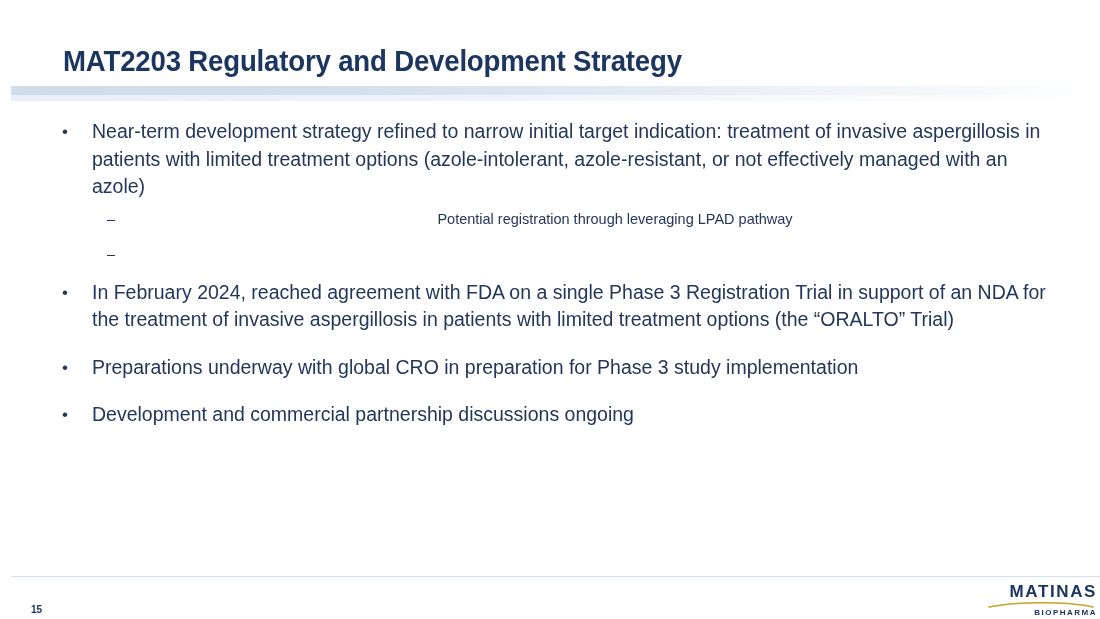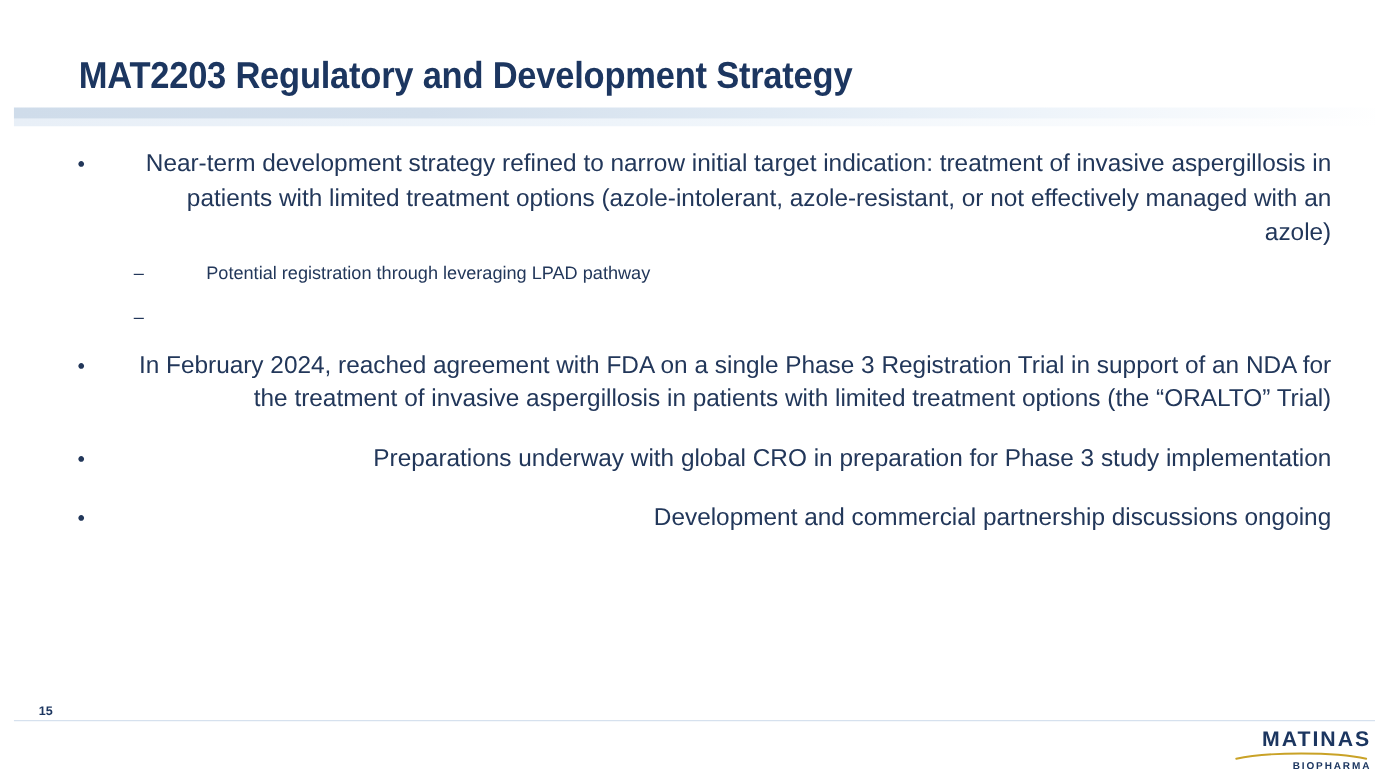--- a/index.html
+++ b/index.html
@@ -81,21 +81,20 @@
     flex: 0 0 auto;
     width: 30px;
     text-align: left;
     padding-left: 7px;
     font-size: 17px;
     line-height: 27.5px;
     color: #22375a;
   }
   .bullet .btext {
     flex: 1 1 auto;
-    text-align: right;
   }
 
   .sub-group {
     margin: 6px 0 12px 0;
   }
   .sub-bullet {
     display: flex;
     align-items: flex-start;
     color: #22375a;
     font-size: 14.5px;
@@ -104,38 +103,39 @@
   }
   .sub-bullet .marker {
     flex: 0 0 auto;
     width: 58px;
     padding-left: 52px;
     font-size: 14.5px;
     line-height: 21px;
   }
   .sub-bullet .btext {
     flex: 1 1 auto;
+    text-align: center;
   }
 
   .bullet.tight { margin-bottom: 8px; }
   .bullet.loose { margin-bottom: 20px; }
 
   
   .footer-rule {
     position: absolute;
     left: 0;
     top: 576px;
     width: 1100px;
     height: 1px;
     background: #d6e1ee;
   }
   .page-number {
     position: absolute;
     left: 20px;
-    top: 564px;
+    top: 604px;
     font-size: 10px;
     font-weight: bold;
     color: #1c3660;
   }
   .copyright {
     position: absolute;
     left: 0;
     top: 595px;
     width: 1100px;
     text-align: center;

